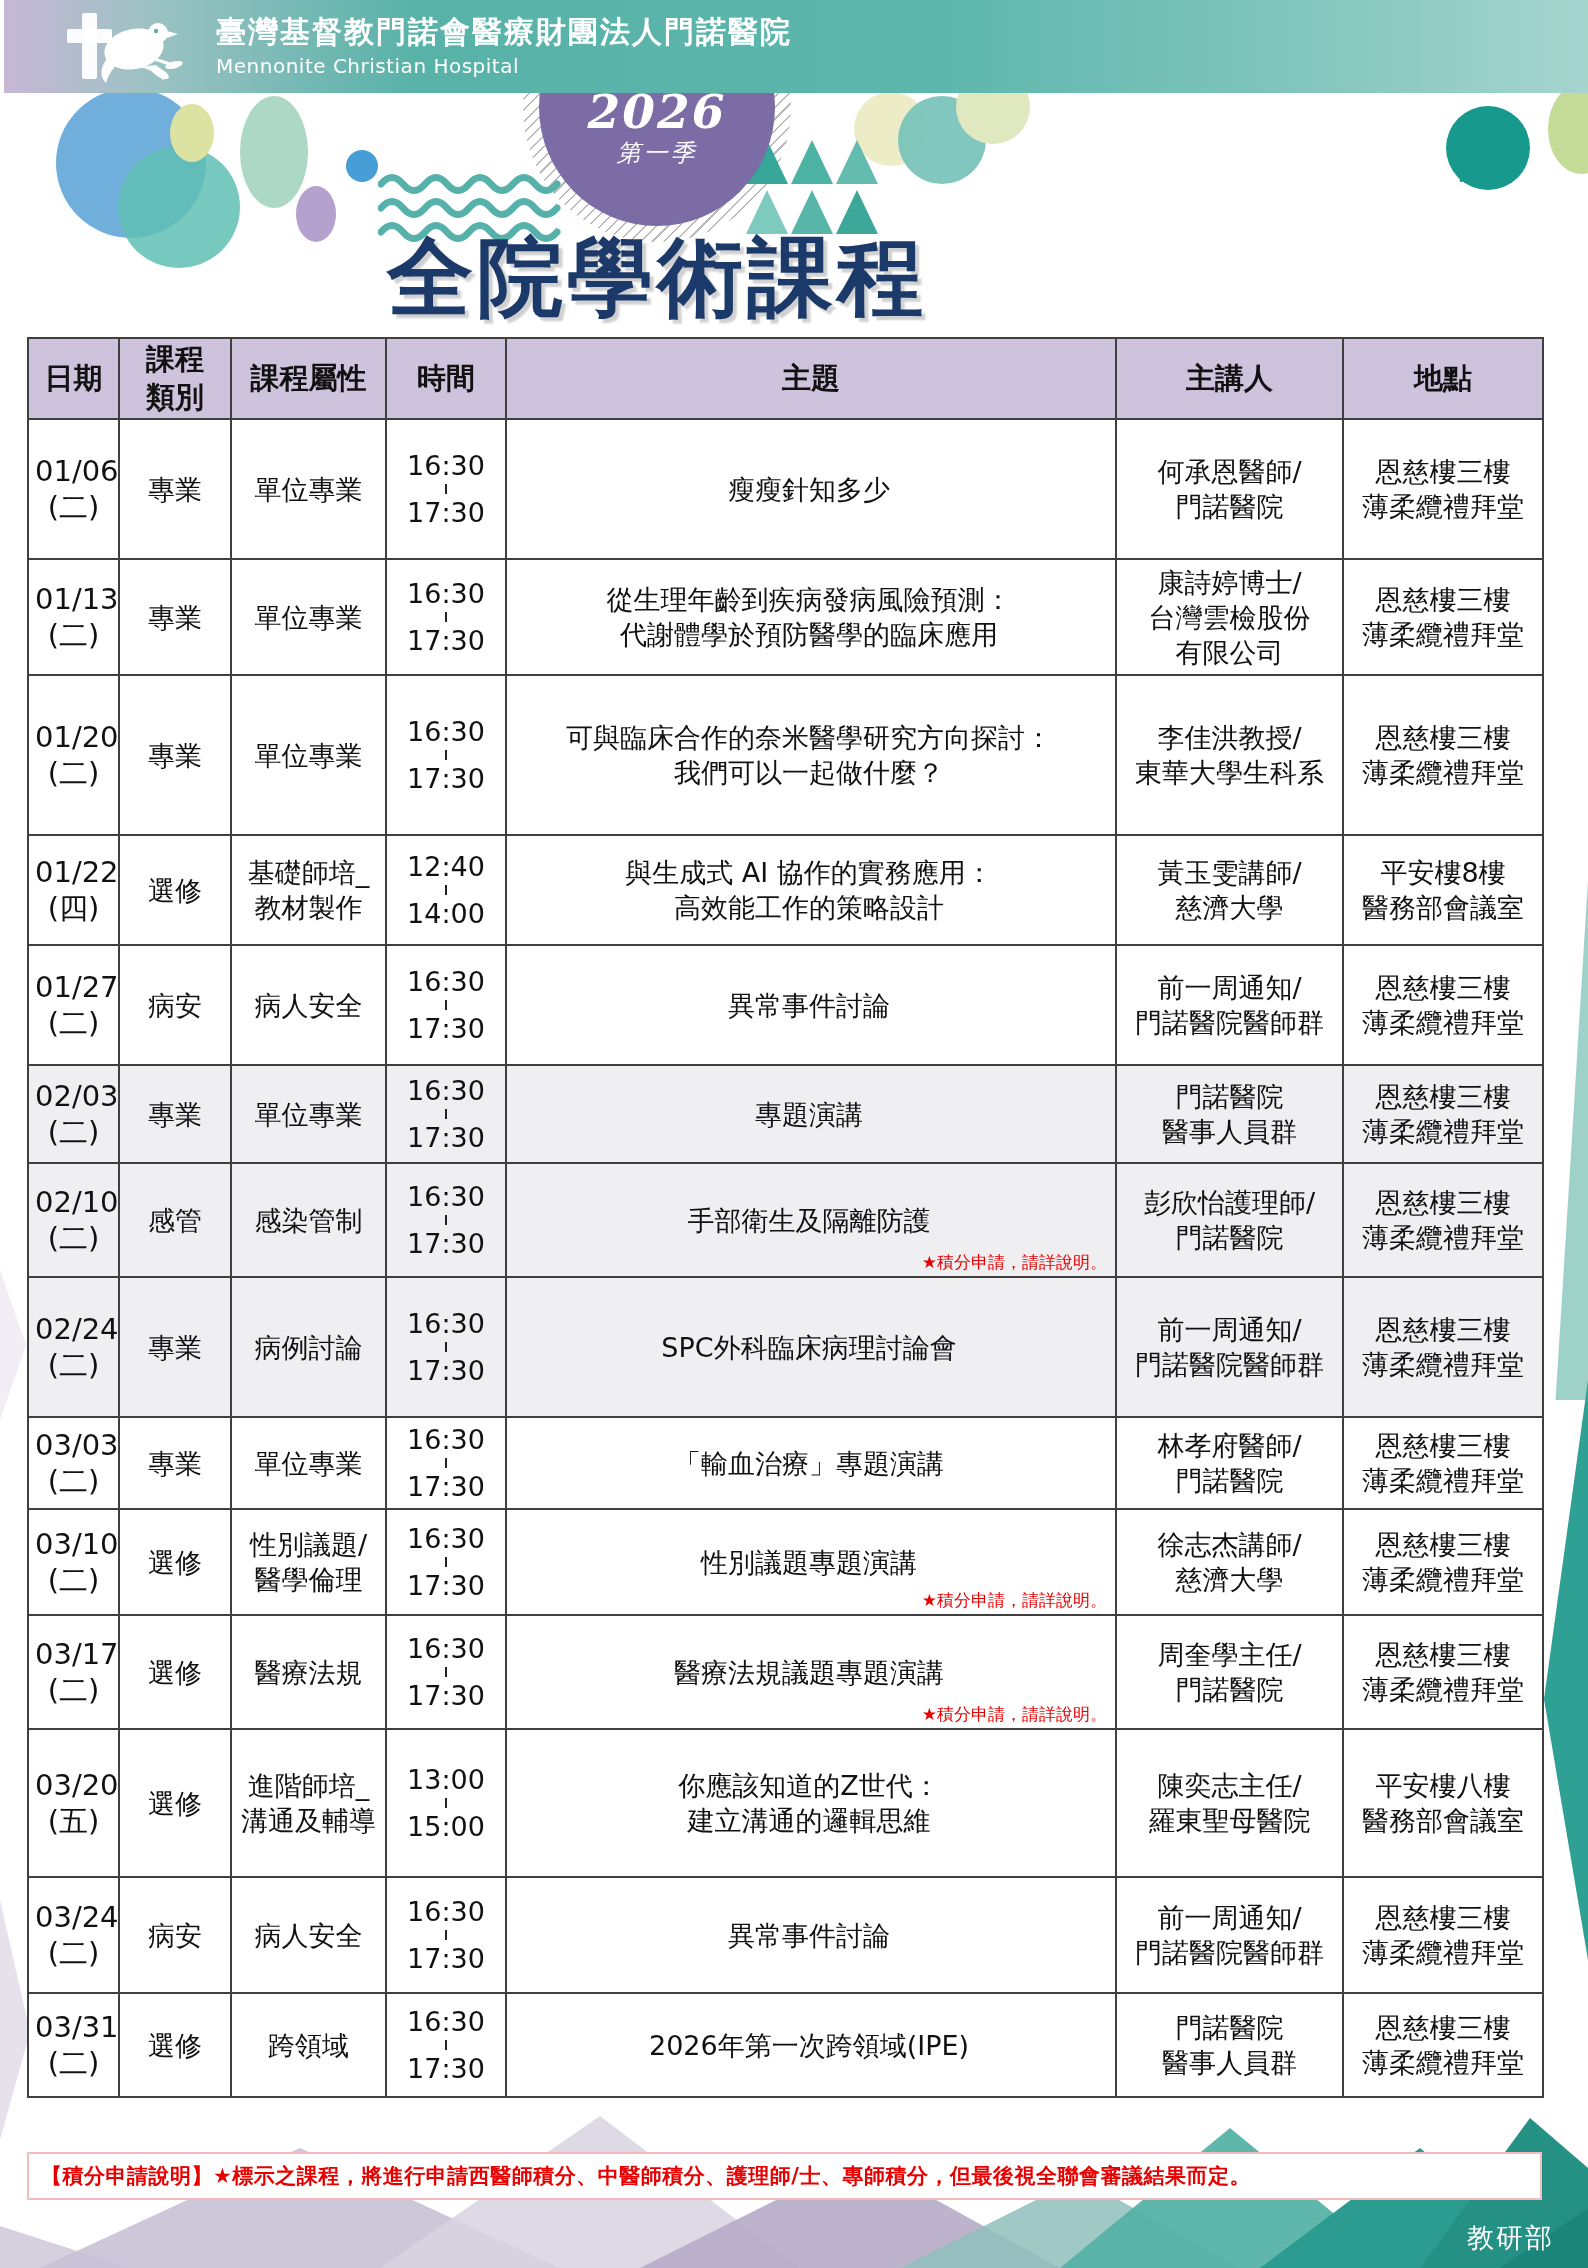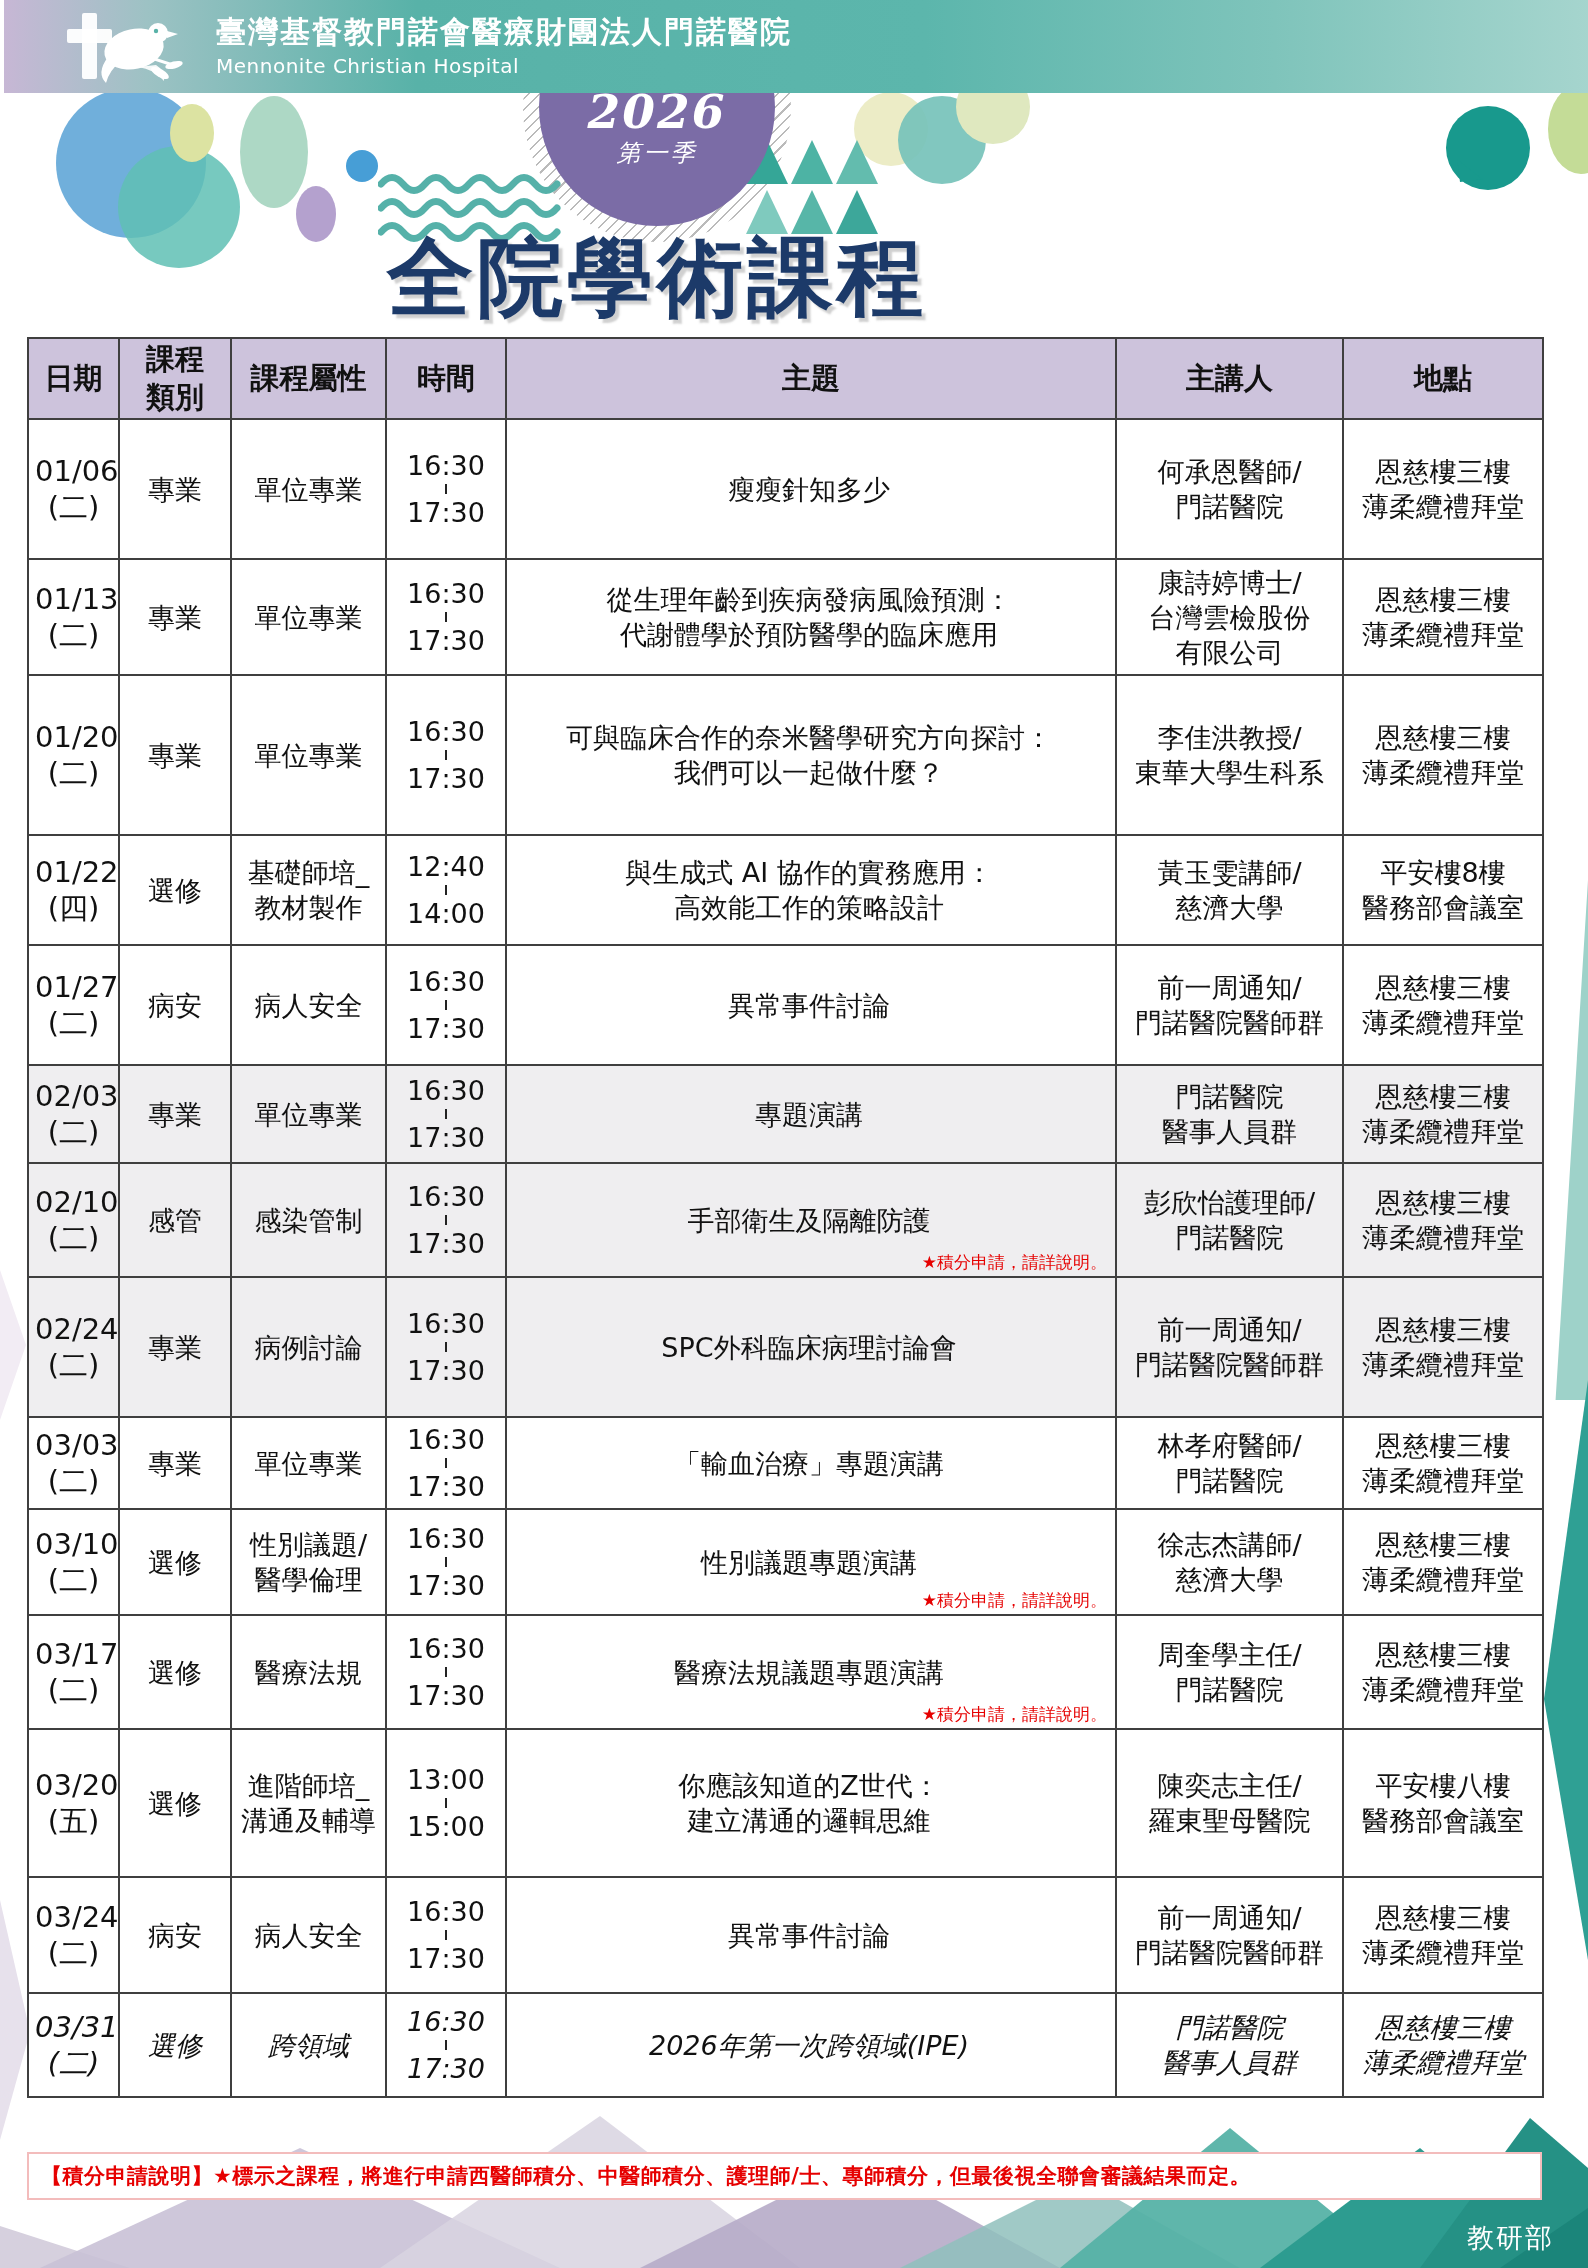--- a/index.html
+++ b/index.html
@@ -538,21 +538,21 @@
           </td>
           <td>
             <div>前一周通知/</div>
             <div>門諾醫院醫師群</div>
           </td>
           <td>
             <div>恩慈樓三樓</div>
             <div>薄柔纜禮拜堂</div>
           </td>
         </tr>
-        <tr style="height: 104px; font-style: italic;">
+        <tr style="height: 104px;">
           <td>
             <div class="date-num">03/31</div>
             <div class="date-day">(二)</div>
           </td>
           <td>選修</td>
           <td>
             <div>跨領域</div>
           </td>
           <td>
             <div>16:30</div>

